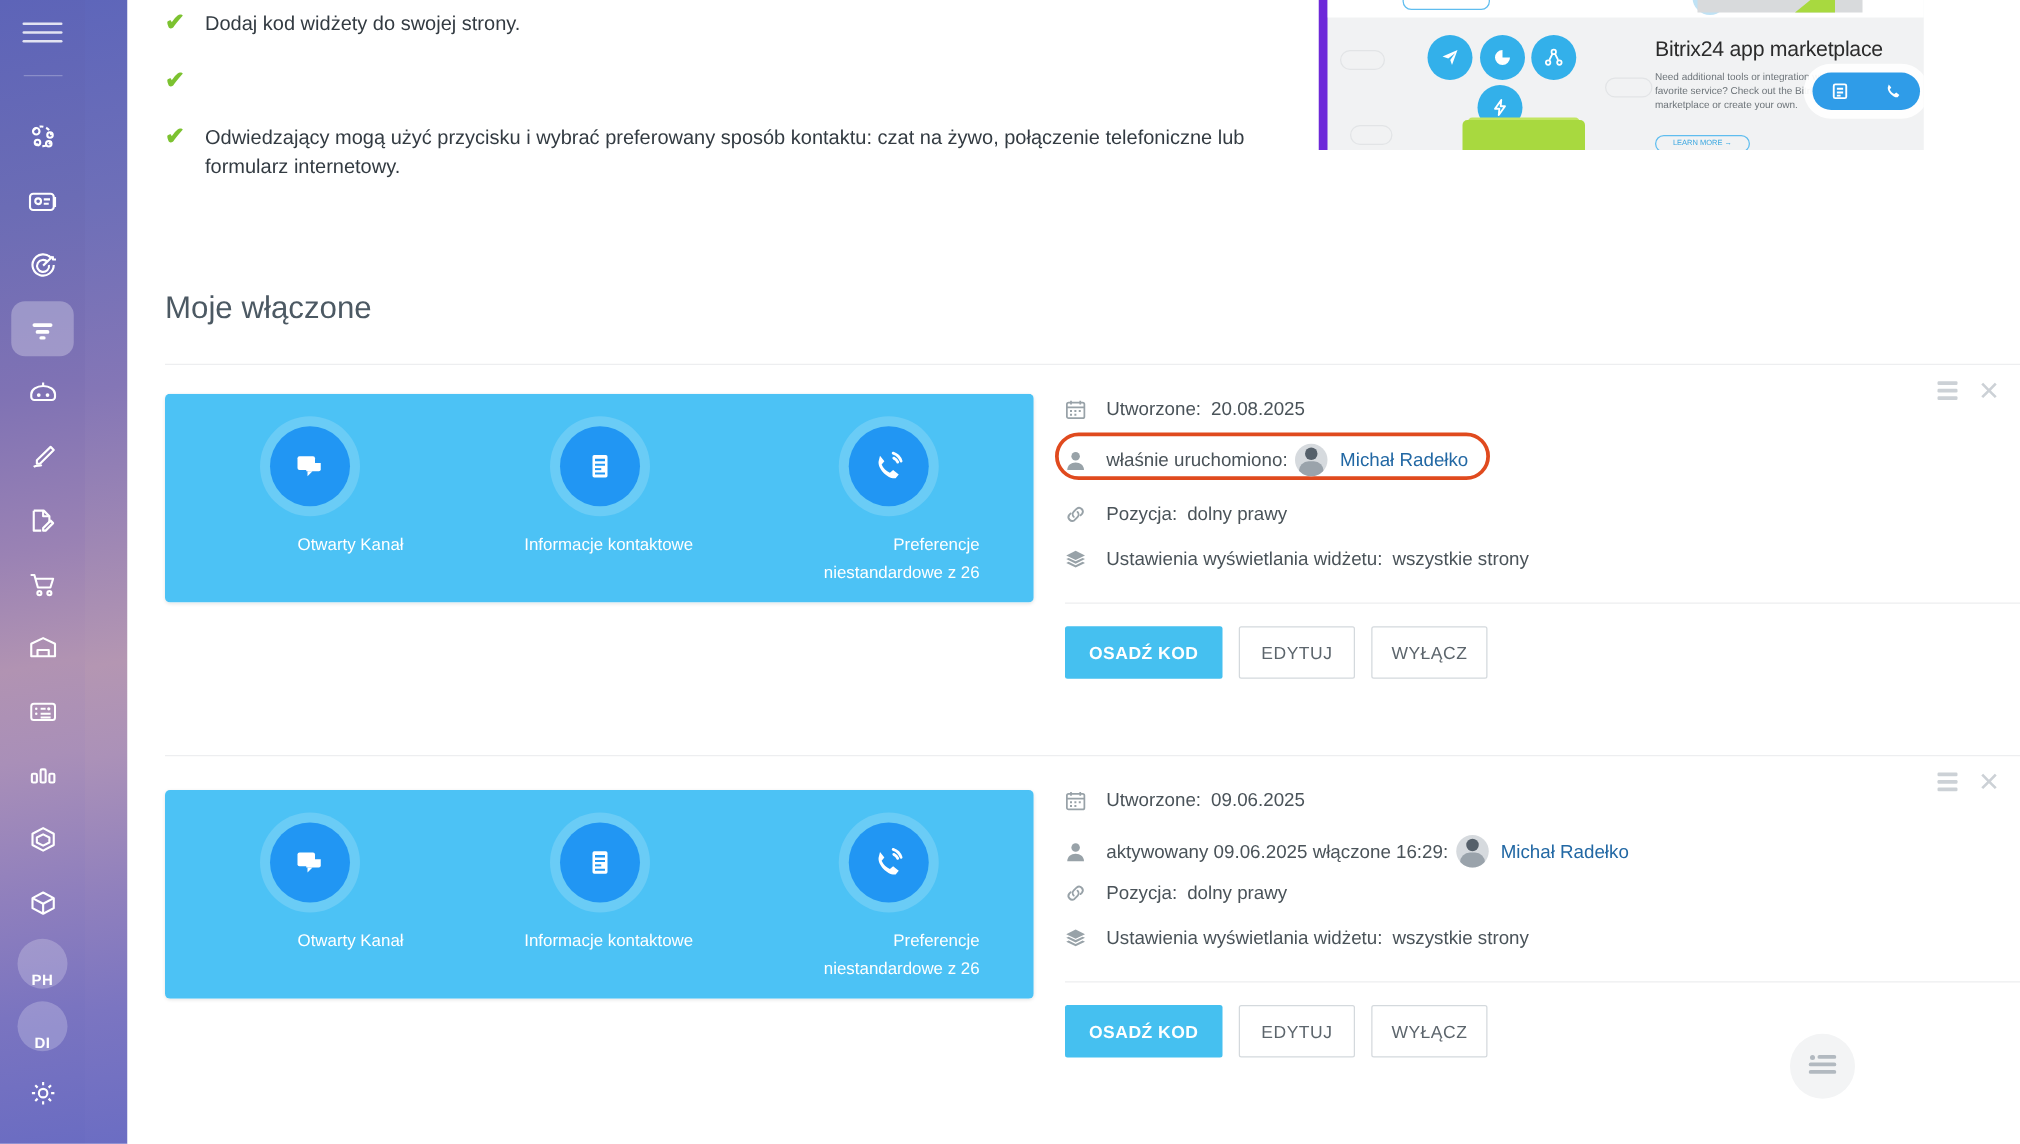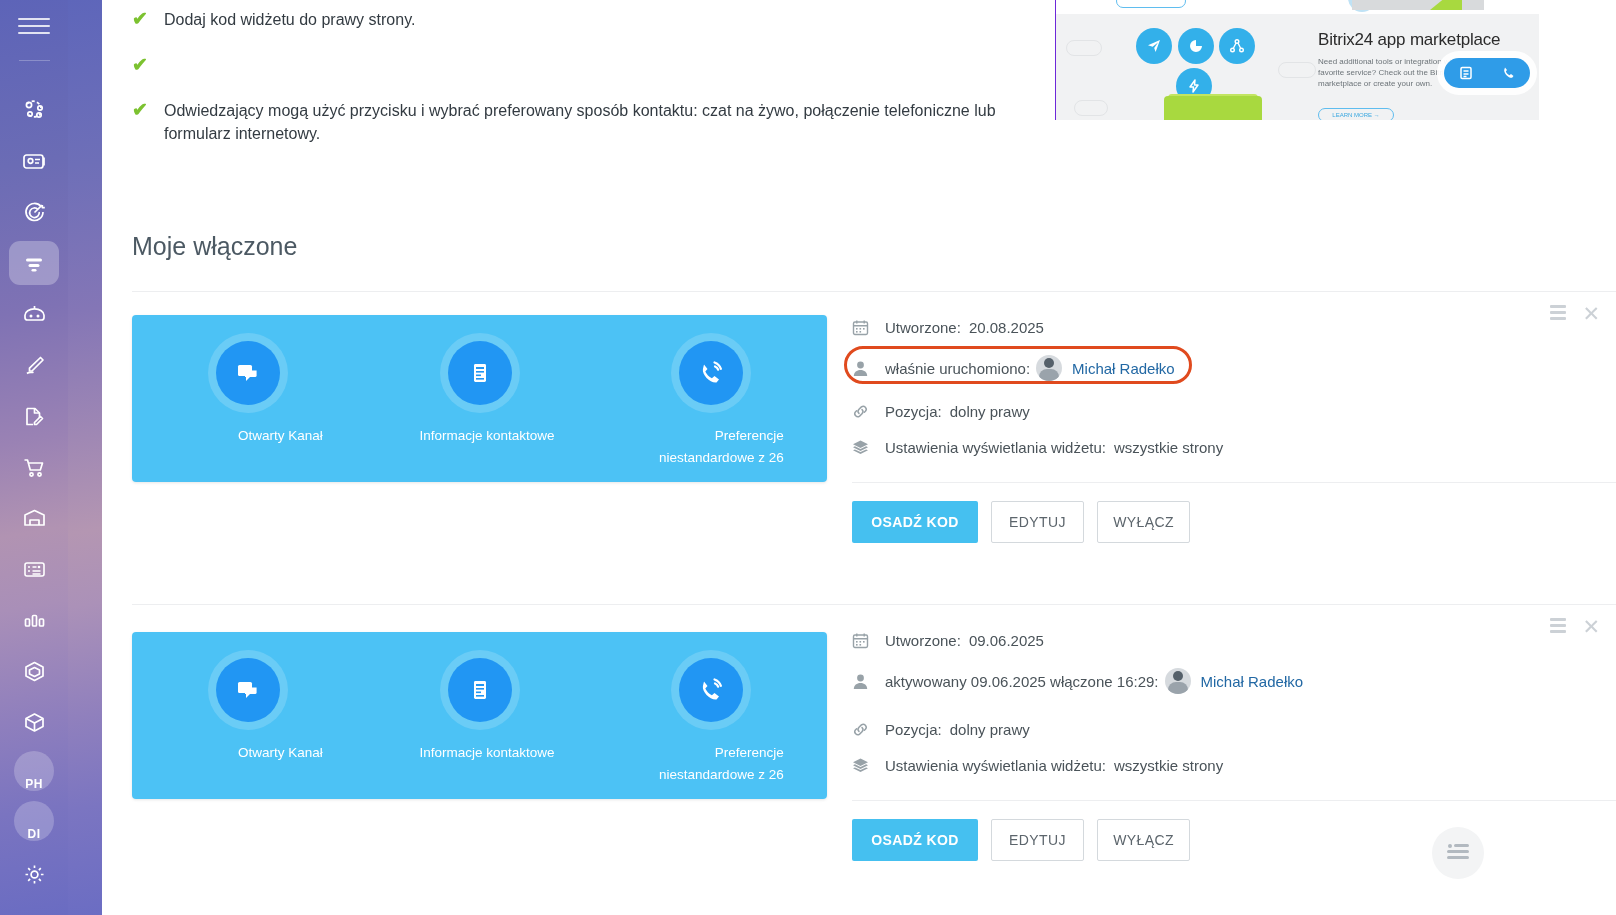--- a/index.html
+++ b/index.html
@@ -78,21 +78,21 @@
     font-size: 16px; line-height: 23px; color: #333b42;
     max-width: 866px;
   }
 
   
   #banner {
     position: absolute; left: 953px; top: 0px;
     width: 484px; height: 120px;
     background: #f1f2f3;
     overflow: hidden;
-    border-left: 1px solid #6d28d9;
+    border-left: 7px solid #6d28d9;
   }
   #banner-top-strip {
     position: absolute; left: 0; top: 0; width: 484px; height: 14px;
     background: #ffffff;
   }
   .banner-pill {
     position: absolute; left: 60px; top: -6px; width: 70px; height: 14px;
     border: 1px solid #5fbdef; border-radius: 7px; background: #ffffff;
   }
   .bn-circle {
@@ -441,21 +441,21 @@
     </span>
   </div>
 </div>
 <div id="sidebar-strip"></div>
 
 <div id="main">
 
   <div id="checklist">
     <div class="check-row">
       <div class="check-mark">✔</div>
-      <div class="check-text">Dodaj kod widżetu do prawy strony.</div>
+      <div class="check-text">Dodaj kod widżety do swojej strony.</div>
     </div>
     <div class="check-row">
       <div class="check-mark">✔</div>
     </div>
     <div class="check-row">
       <div class="check-mark">✔</div>
       <div class="check-text">Odwiedzający mogą użyć przycisku i wybrać preferowany sposób kontaktu: czat na żywo, połączenie telefoniczne lub formularz internetowy.</div>
     </div>
   </div>
 
@@ -701,21 +701,21 @@
             <rect x="7.5" y="9" width="1.6" height="1.6" fill="currentColor" stroke="none"></rect>
             <rect x="11" y="9" width="1.6" height="1.6" fill="currentColor" stroke="none"></rect>
             <rect x="4" y="12" width="1.6" height="1.6" fill="currentColor" stroke="none"></rect>
             <rect x="7.5" y="12" width="1.6" height="1.6" fill="currentColor" stroke="none"></rect>
           </svg>
         </div>
         <div class="det-text">Utworzone:</div>
         <div class="det-text" style="margin-left:8px">09.06.2025</div>
       </div>
 
-      <div class="det-row" style="margin-bottom:27px">
+      <div class="det-row" style="margin-bottom:12px">
         <div class="det-icon">
           <svg width="17" height="17" viewBox="0 0 17 17" fill="currentColor">
             <circle cx="8.5" cy="5" r="3.4"></circle>
             <path d="M1.8 16c0-3.7 3-6 6.7-6s6.7 2.3 6.7 6z"></path>
           </svg>
         </div>
         <div class="det-text">aktywowany 09.06.2025 włączone 16:29:</div>
         <div class="det-avatar">
           <div class="av-head"></div>
             <div class="av-body"></div>

